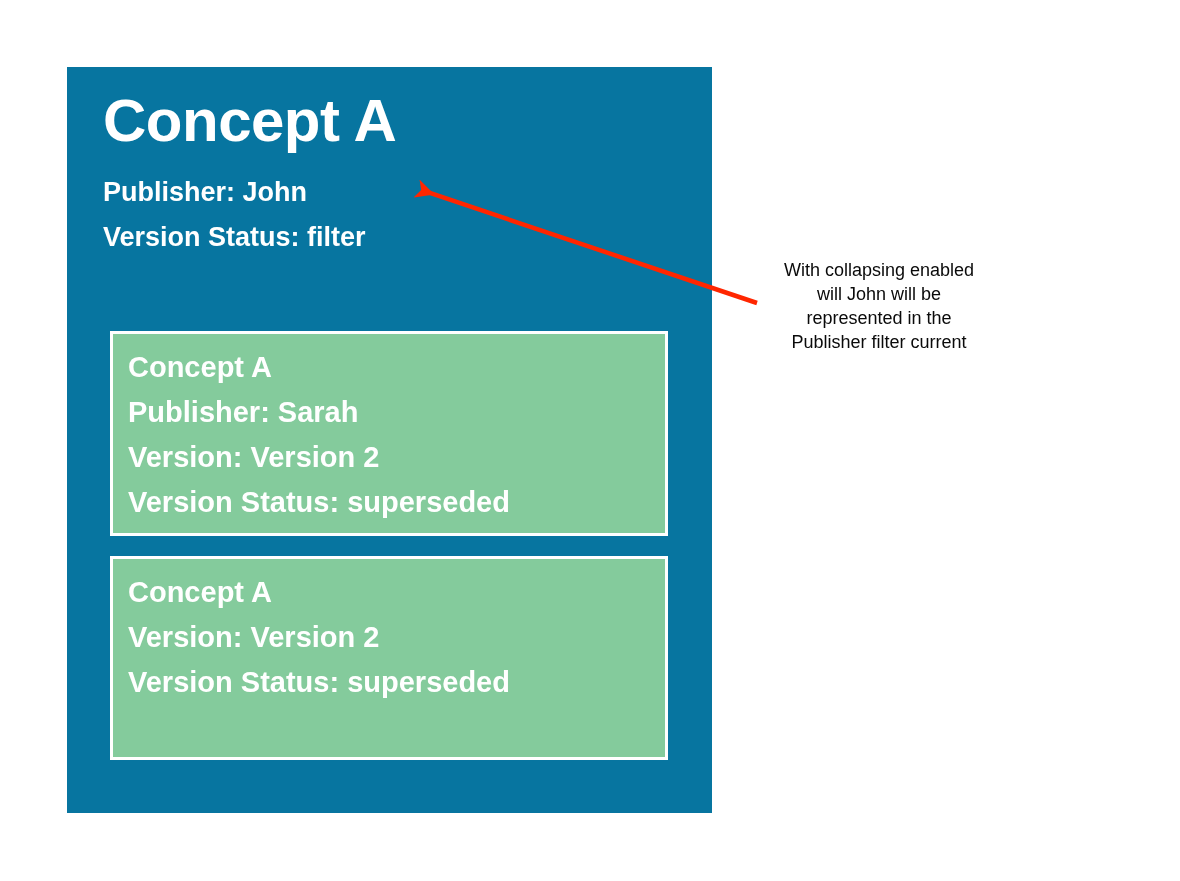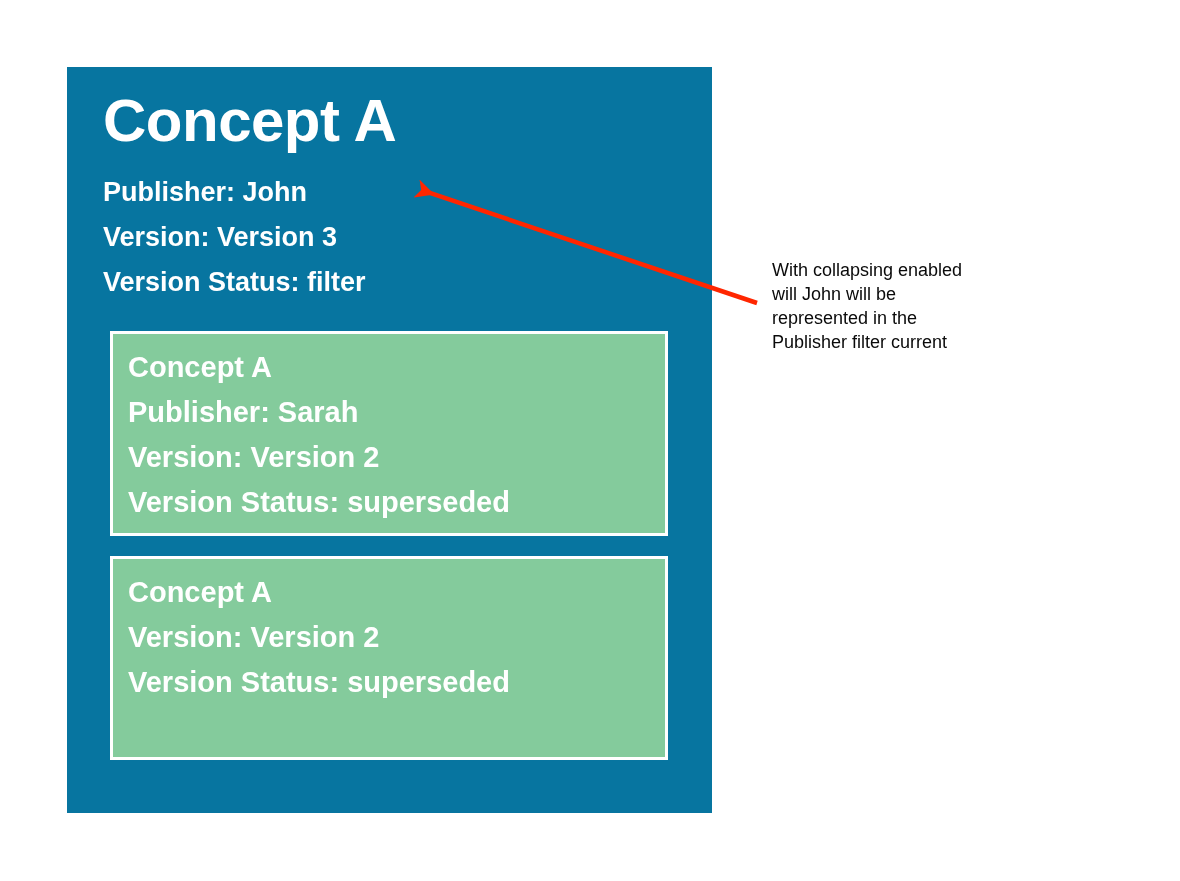--- a/index.html
+++ b/index.html
@@ -81,24 +81,24 @@
     font-size: 29px;
     line-height: 45px;
     font-weight: bold;
     color: #ffffff;
     white-space: nowrap;
   }
 
   
   #annotation-callout {
     position: absolute;
-    left: 772px;
+    left: 752px;
     top: 258px;
     width: 254px;
-    text-align: left;
+    text-align: center;
   }
   .annotation-line {
     font-size: 18px;
     line-height: 24px;
     font-weight: normal;
     color: #0a0a0a;
     white-space: nowrap;
   }
 
   
@@ -115,21 +115,20 @@
 <body>
 
 <div id="canvas" style="background: rgb(255, 255, 255);">
 
   <div id="concept-panel" style="background: rgb(7, 117, 160);">
 
     <h1 id="concept-title">Concept A</h1>
 
     <div id="concept-meta">
       <div class="meta-line">Publisher: John</div>
-      <div class="meta-line">Version: Version 3</div>
       <div class="meta-line">Version Status: filter</div>
     </div>
 
     <div class="version-card" id="version-card-0" style="background: rgb(132, 203, 156); border-color: rgb(255, 255, 255);">
       <div class="card-lines">
         <div class="card-line">Concept A</div>
         <div class="card-line">Publisher: Sarah</div>
         <div class="card-line">Version: Version 2</div>
         <div class="card-line">Version Status: superseded</div>
       </div>

